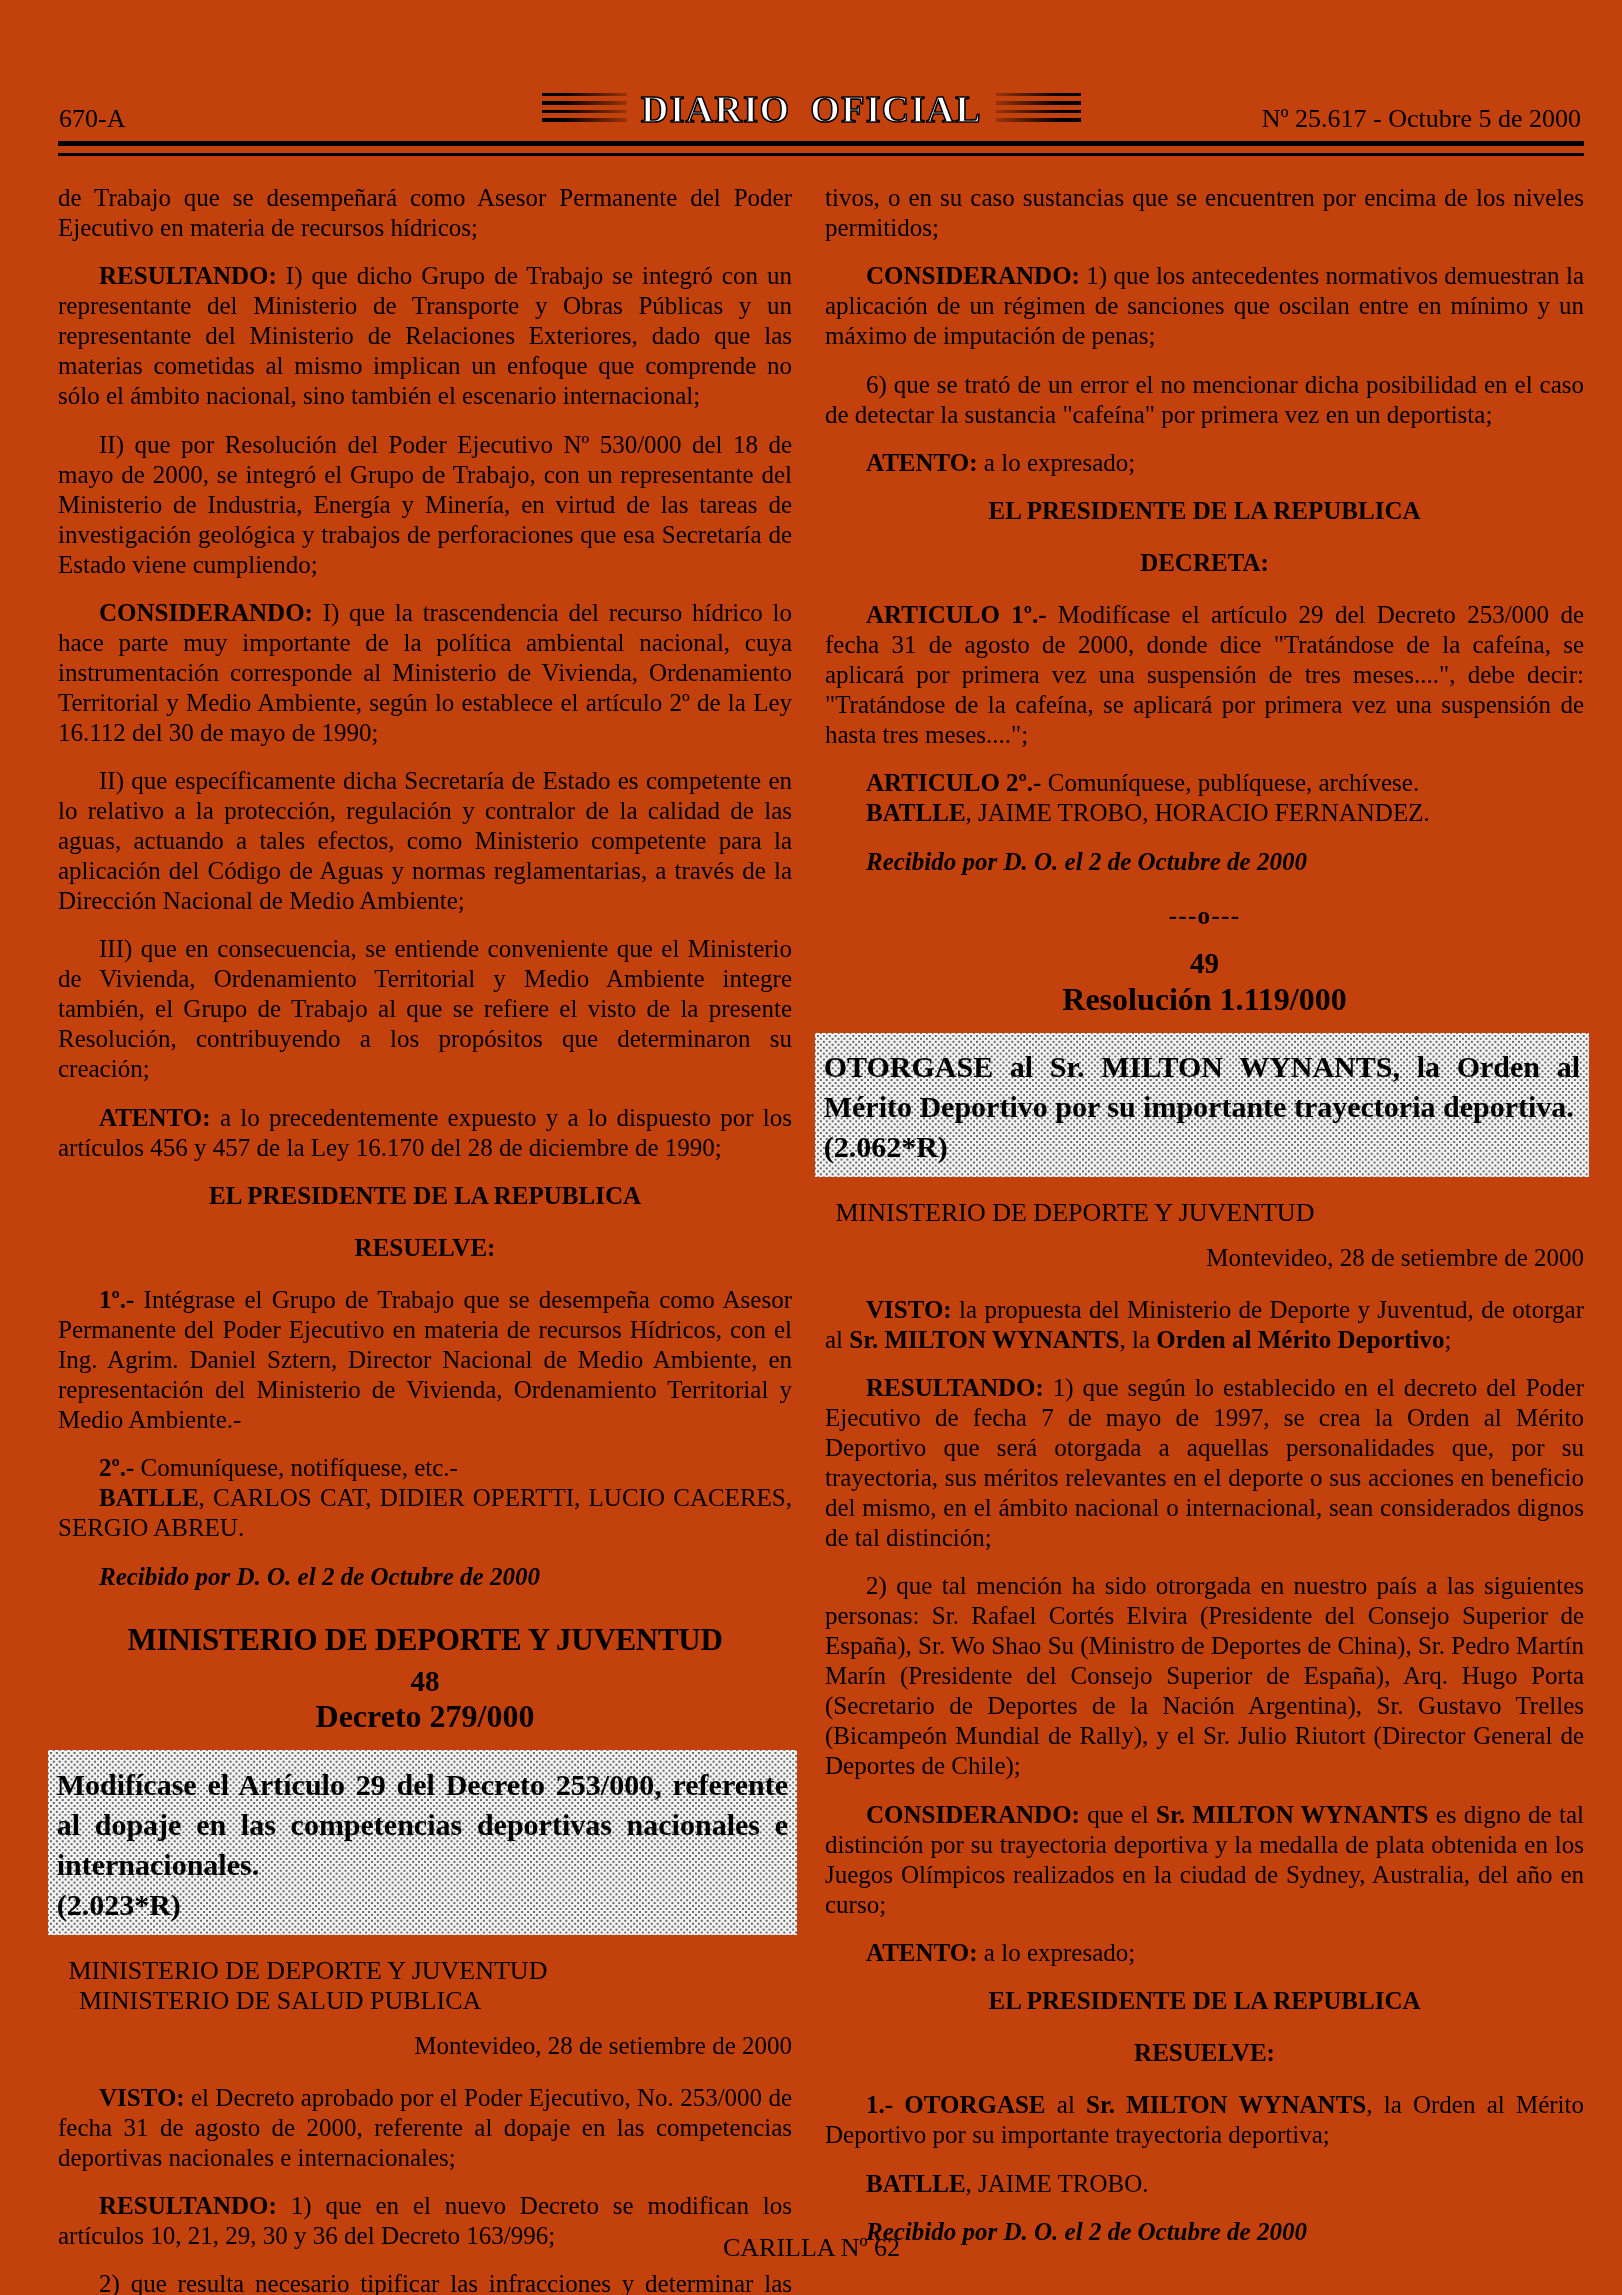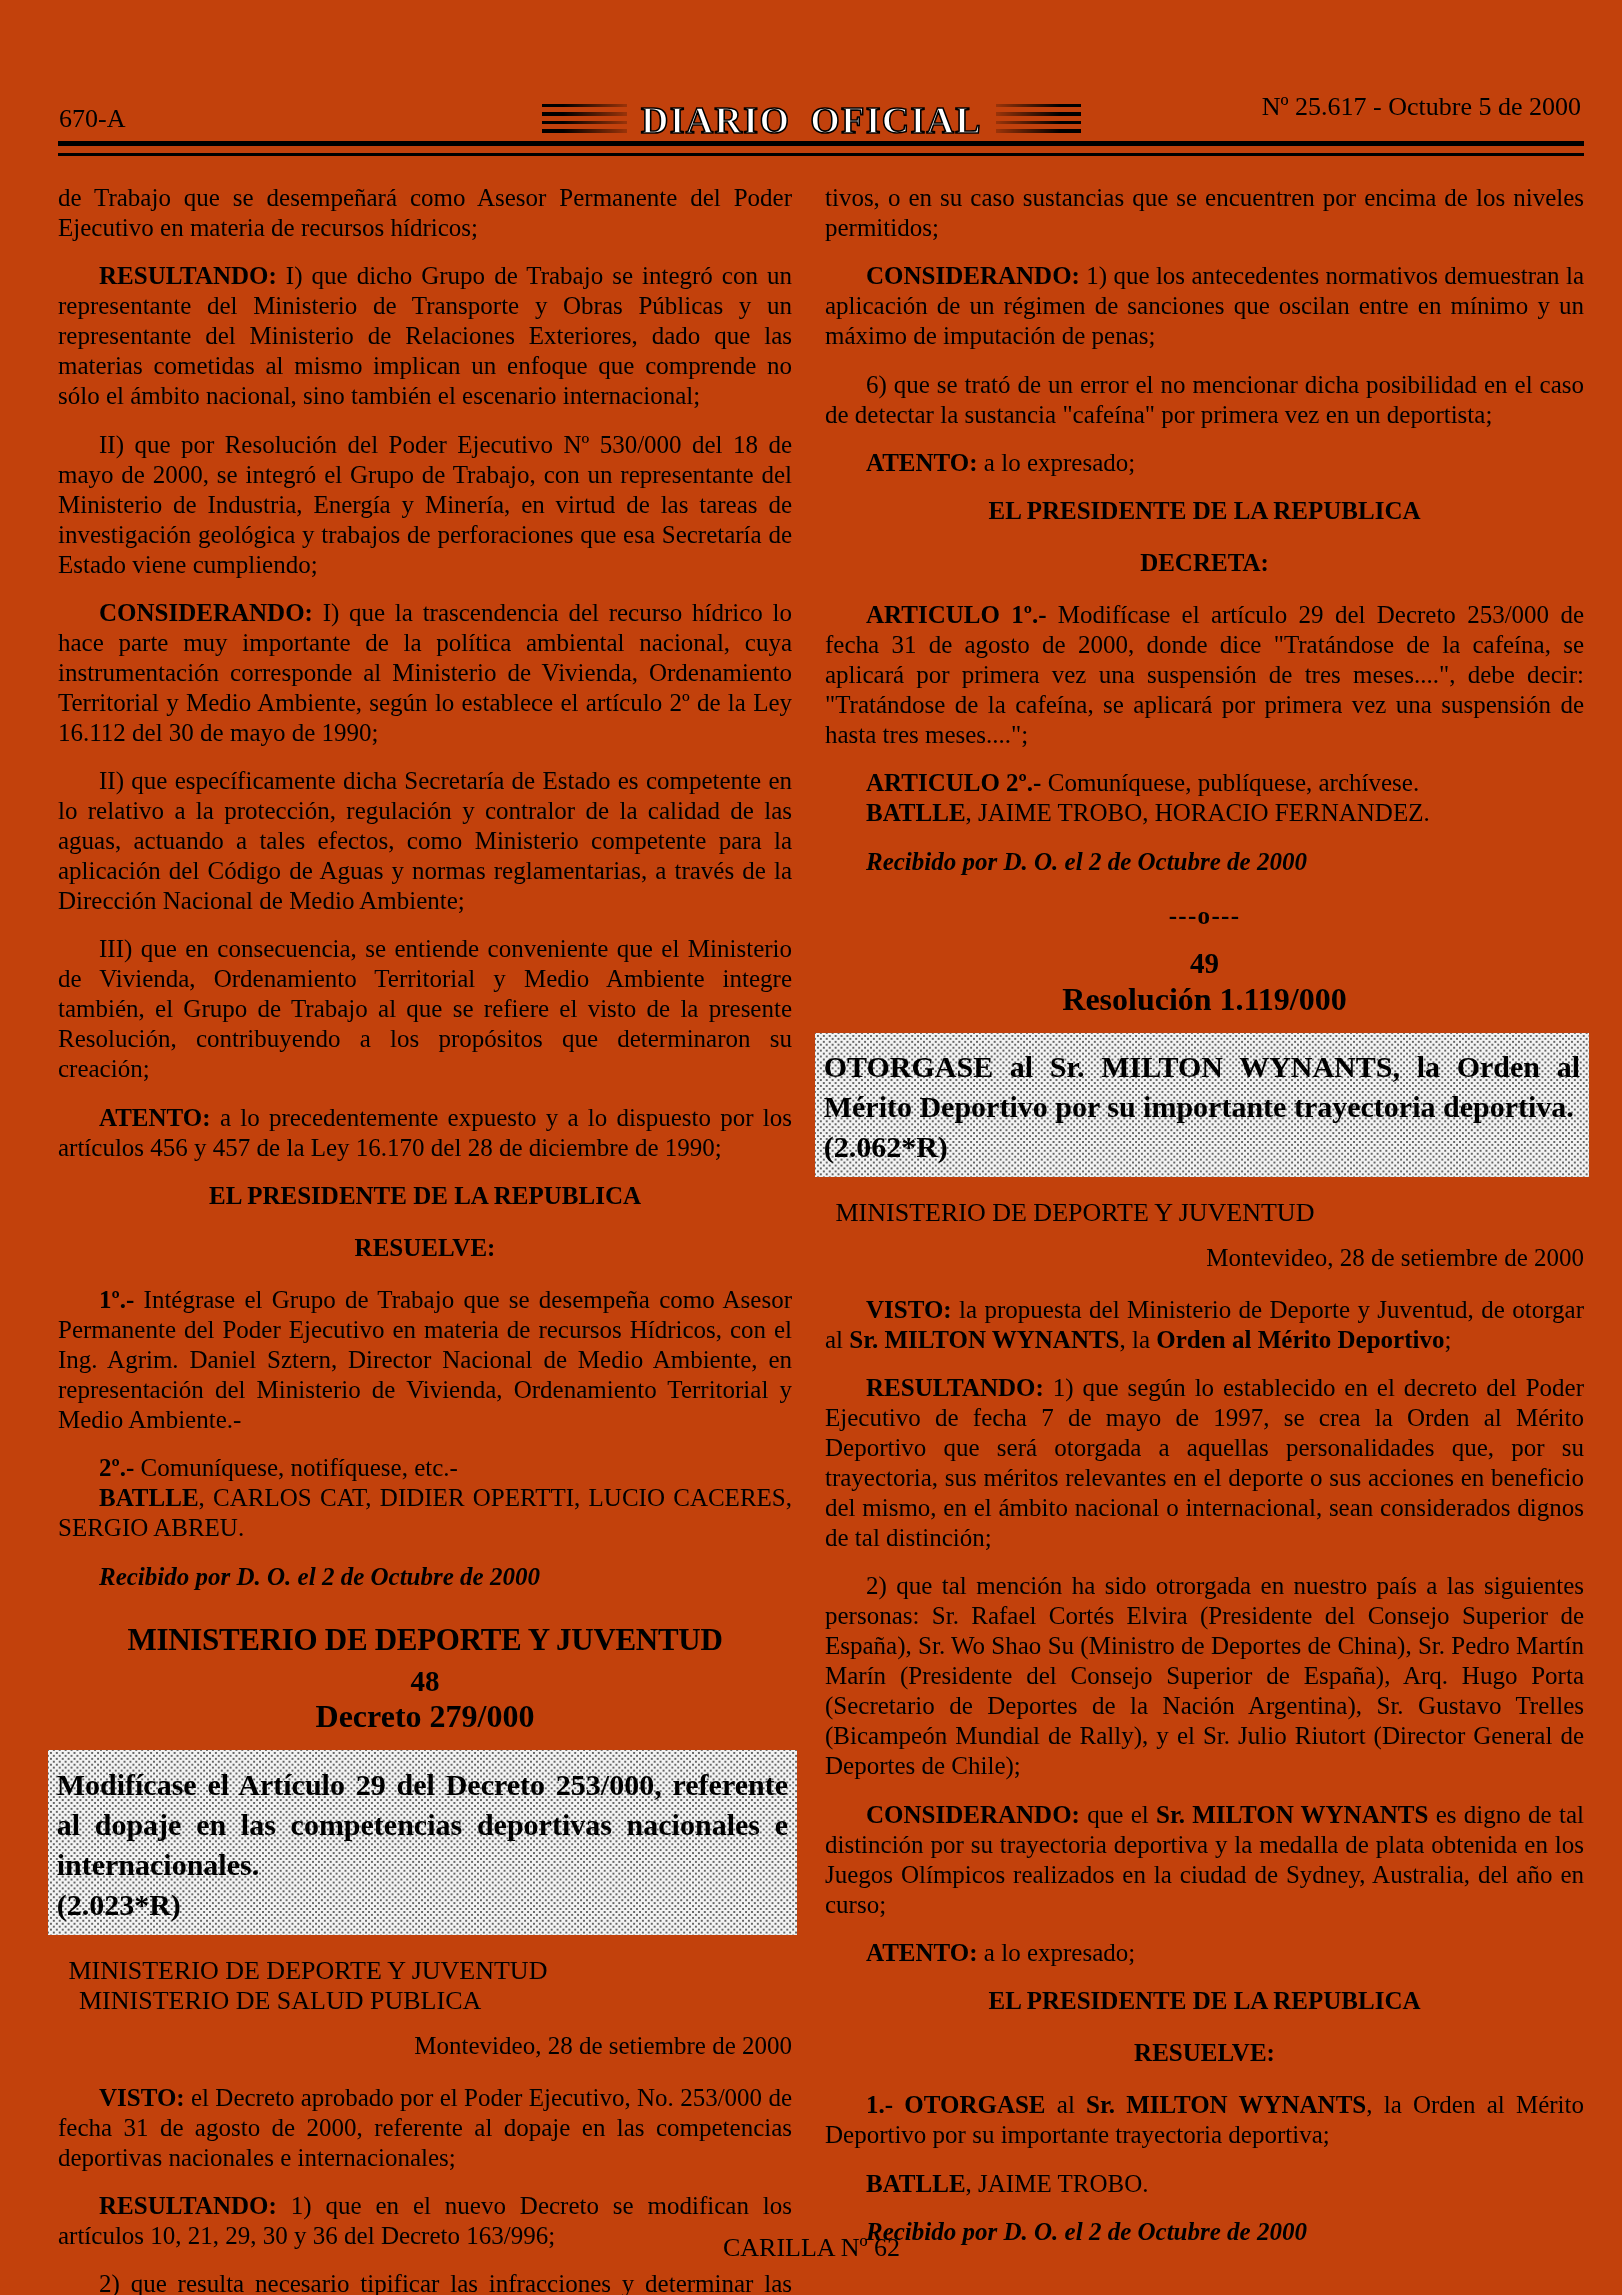--- a/index.html
+++ b/index.html
@@ -1,22 +1,22 @@
 <!DOCTYPE html>
 <html style="font-size:10.5px"><head>
 <meta charset="utf-8">
 <style>
   html,body{margin:0;padding:0;background:#888;}
   .page{position:relative;width:1623px;height:2295px;background:#c2410c;overflow:hidden;
         font-family:"Liberation Serif","DejaVu Serif",serif;color:#000;}
 
   
   .hdr-left{position:absolute;top:106px;left:59px;font-size:26px;line-height:1;}
-  .hdr-right{position:absolute;top:94px;right:42px;font-size:26px;line-height:1;}
-  .masthead{position:absolute;top:103px;left:0;width:100%;
+  .hdr-right{position:absolute;top:106px;right:42px;font-size:26px;line-height:1;}
+  .masthead{position:absolute;top:92px;left:0;width:100%;
             display:flex;justify-content:center;align-items:center;gap:14.4px;}
   .logo-text{font-size:38px;font-weight:bold;line-height:34px;letter-spacing:1.3px;word-spacing:9.2px;
              color:#fff;-webkit-text-stroke:1.6px #000;}
   .stripes{width:85px;height:33px;
            background:repeating-linear-gradient(to bottom,#000 0 3.3px,transparent 3.3px 8.5px);}
   .stripes.sl{-webkit-mask-image:linear-gradient(to right,#000 25%,rgba(0,0,0,.2));
               mask-image:linear-gradient(to right,#000 25%,rgba(0,0,0,.2));}
   .stripes.sr{-webkit-mask-image:linear-gradient(to left,#000 25%,rgba(0,0,0,.2));
               mask-image:linear-gradient(to left,#000 25%,rgba(0,0,0,.2));}
   .rule-thick{position:absolute;top:141px;left:58px;right:39px;height:4.6px;background:#000;}

